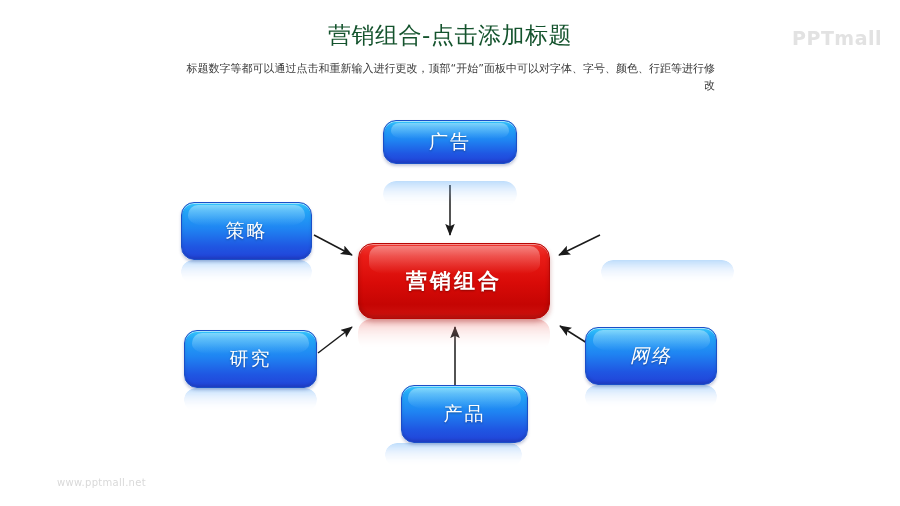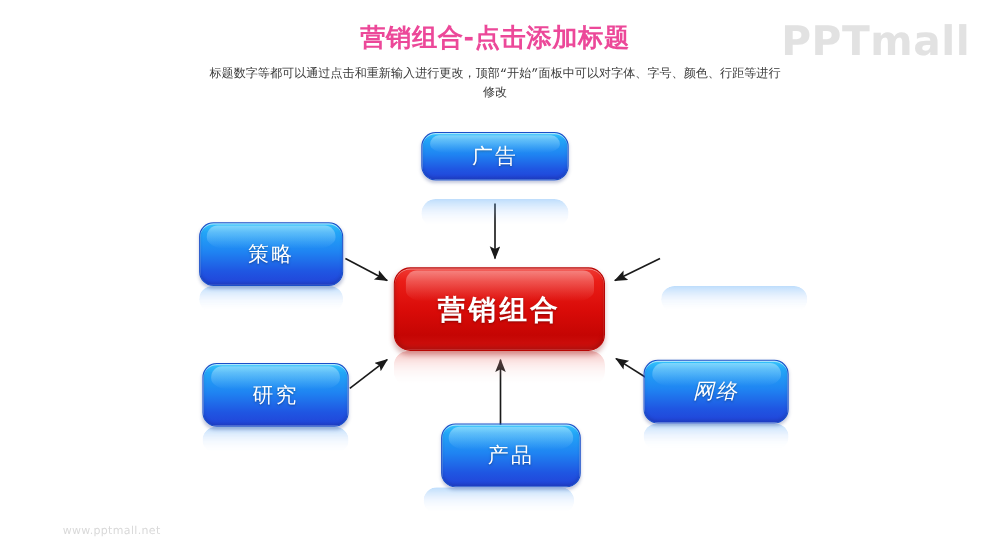--- a/index.html
+++ b/index.html
@@ -22,44 +22,43 @@
   }
 
   
   .slide-title {
     position: absolute;
     left: 0;
     top: 20px;
     width: 900px;
     text-align: center;
     font-size: 23px;
-    font-weight: bold;
-    color: #ec4899;
+    font-weight: normal;
+    color: #14532d;
     letter-spacing: 0.5px;
     line-height: 30px;
     white-space: nowrap;
   }
   .slide-subtitle {
     position: absolute;
     left: 185px;
     top: 60px;
     width: 530px;
-    text-align: center;
+    text-align: right;
     font-size: 11px;
     color: #3a3a3a;
     line-height: 17px;
-    font-family: Liberation Mono, monospace;
   }
 
   
   .logo {
     position: absolute;
     right: 18px;
     top: 22px;
-    font-size: 37px;
+    font-size: 19px;
     font-weight: bold;
     color: #e2e2e2;
     letter-spacing: 0.5px;
     line-height: 32px;
     font-family: "DejaVu Sans", "Liberation Sans", sans-serif;
     margin-left: 32px;
   }
 
   
   .footer-url {
@@ -132,21 +131,21 @@
         #c50503 82%,
         #cf1310 100%);
     box-shadow:
       inset 0 1px 0 rgba(255,255,255,0.45),
       inset 0 -2px 4px rgba(0,0,0,0.18),
       0 3px 5px rgba(140,10,10,0.3);
     border: 1px solid #b80604;
     border-radius: 15px;
   }
   .node.red .node-label {
-    font-size: 25px;
+    font-size: 21px;
     font-weight: bold;
     letter-spacing: 3px;
   }
 
   
   .node::after {
     content: "";
     position: absolute;
     left: 5%;
     right: 5%;

